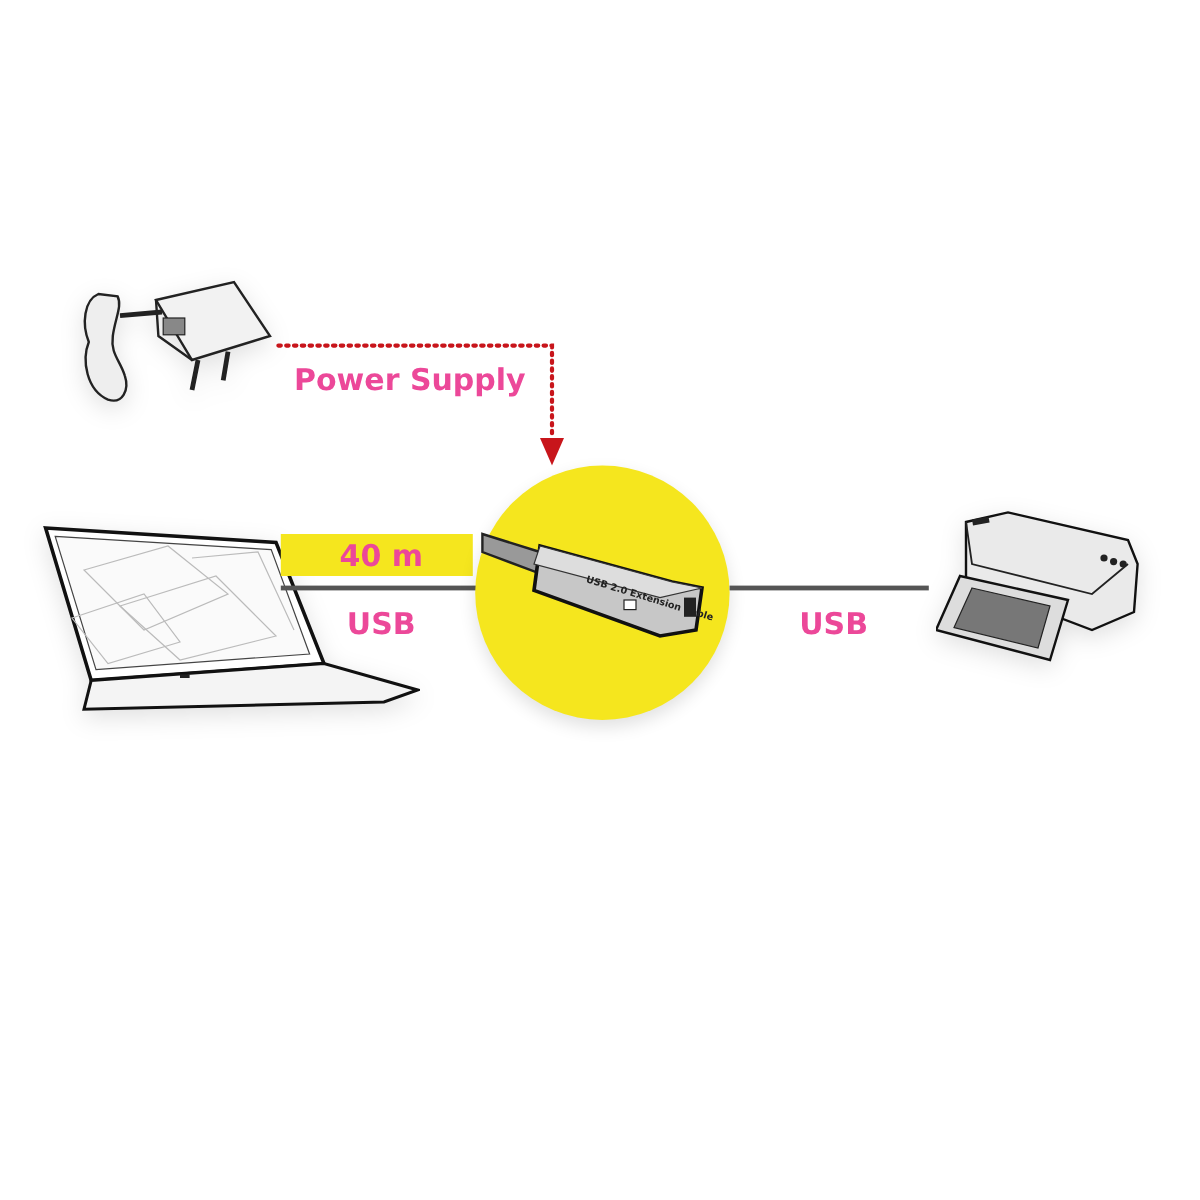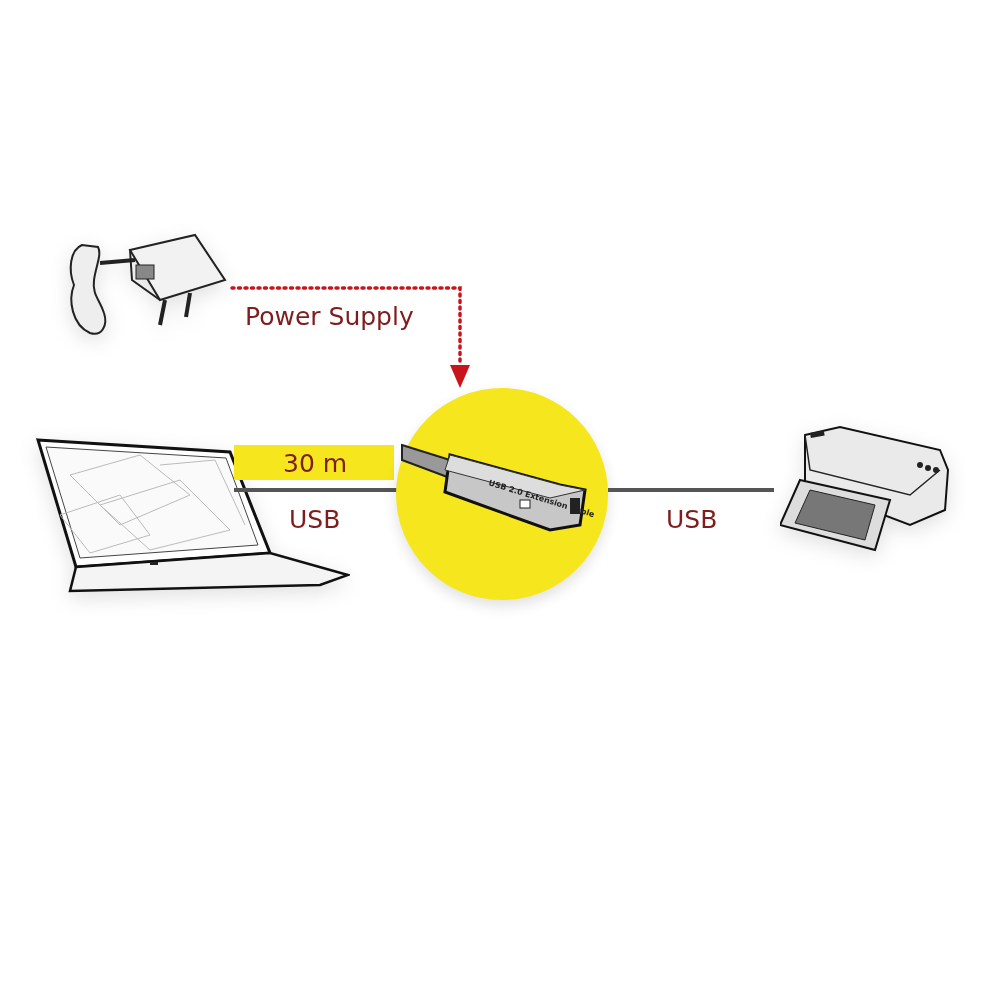--- a/index.html
+++ b/index.html
@@ -1,18 +1,18 @@
 <!DOCTYPE html>
 <html><head>
 <meta charset="utf-8">
 <style>
   html, body { margin: 0; padding: 0; }
   body { width: 1000px; height: 1000px; background: #ffffff; position: relative; overflow: hidden; font-family: "DejaVu Sans", sans-serif; }
   .abs { position: absolute; }
-  .label { font-weight: normal; color: #7f1d1d; font-size: 25px; }
+  .label { font-weight: bold; color: #ec4899; font-size: 25px; }
   .shadow { filter: drop-shadow(0 6px 10px rgba(0,0,0,0.12)); }
 </style>
 </head>
 <body>
 
 <div class="abs shadow" style="left:60px; top:225px; width:170px; height:120px;">
   <svg width="170" height="120" viewBox="0 0 170 120">
     <path d="M22 20 C10 25 8 45 14 60 C8 75 12 100 30 108 C42 112 48 100 44 88 C40 75 32 70 34 55 C36 40 42 30 38 22 Z" fill="#eee" stroke="#222" stroke-width="2"></path>
     <path d="M40 38 L75 35" stroke="#222" stroke-width="4"></path>
     <path d="M70 25 L135 10 L165 55 L100 75 Z" fill="#f2f2f2" stroke="#222" stroke-width="2"></path>
@@ -41,21 +41,21 @@
       <path d="M70 70 L150 45 L200 95 L120 115 Z"></path>
       <path d="M30 80 L90 60 L120 100 L60 118 Z"></path>
       <path d="M130 30 L185 25 L215 90"></path>
     </g>
     <polygon points="46,132 240,118 318,140 290,150 40,156" fill="#f4f4f4" stroke="#111" stroke-width="2.5"></polygon>
     <rect x="120" y="127" width="8" height="3" fill="#222"></rect>
   </svg>
 </div>
 
 <div class="abs" style="left:234px; top:445px; width:160px; height:35px; background:#f5e61e;"></div>
-<div class="abs label" style="left:283px; top:449px;">30 m</div>
+<div class="abs label" style="left:283px; top:449px;">40 m</div>
 
 <div class="abs" style="left:234px; top:488px; width:165px; height:4px; background:#555;"></div>
 <div class="abs label" style="left:289px; top:505px;">USB</div>
 
 <div class="abs" style="left:396px; top:388px; width:212px; height:212px; border-radius:50%; background:#f5e61e; box-shadow:0 6px 14px rgba(0,0,0,0.12);"></div>
 <div class="abs" style="left:400px; top:430px; width:200px; height:110px;">
   <svg width="200" height="110" viewBox="0 0 200 110">
     <path d="M2 15 L50 30 L50 48 L2 30 Z" fill="#999" stroke="#222" stroke-width="2"></path>
     <polygon points="50,25 160,55 185,60 180,95 150,100 45,62" fill="#c7c7c7" stroke="#111" stroke-width="3"></polygon>
     <polygon points="50,25 160,55 185,60 150,68 45,40" fill="#ddd" stroke="#333" stroke-width="1"></polygon>

